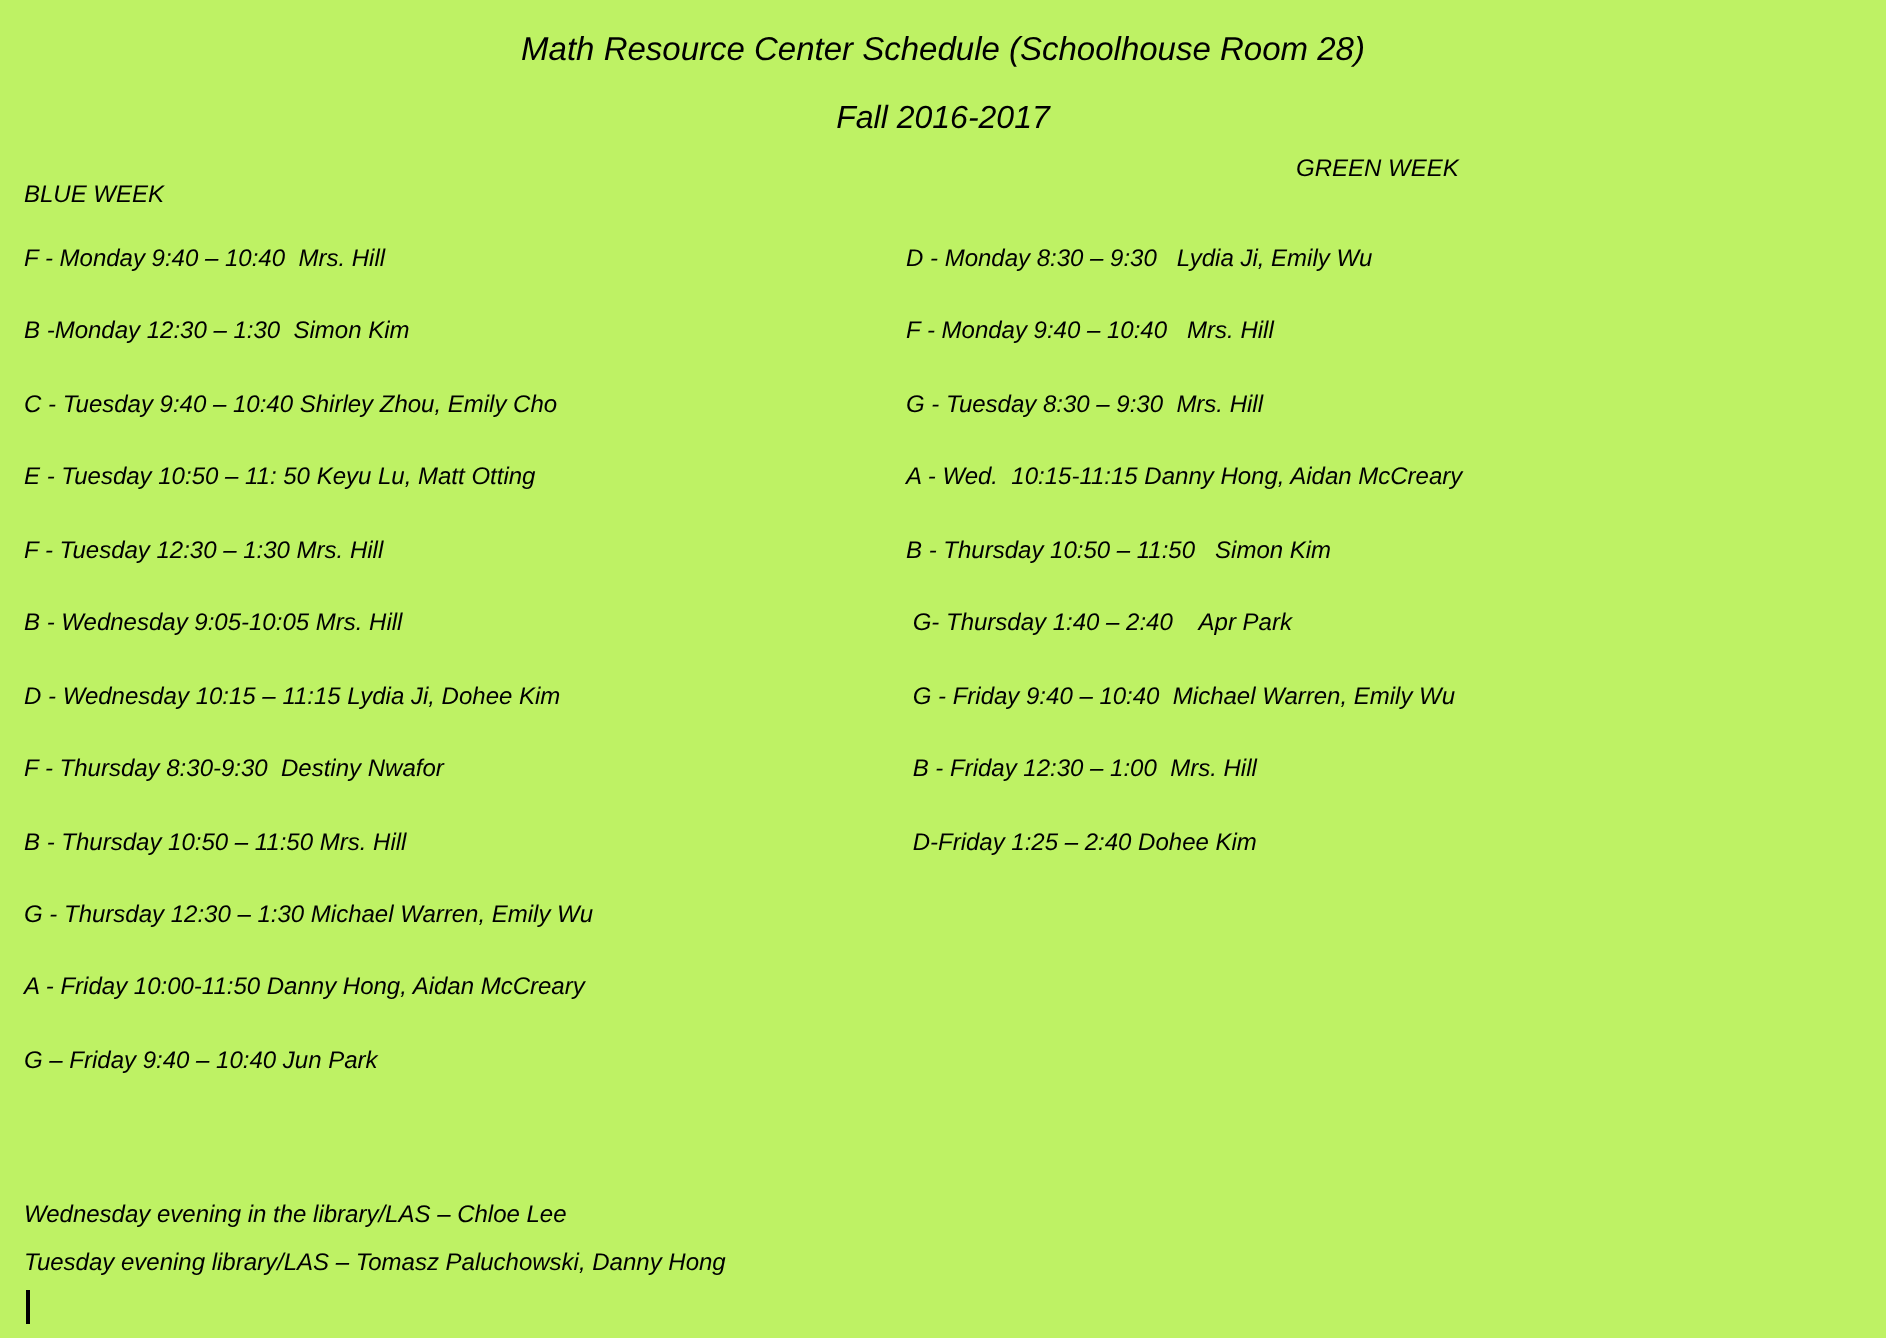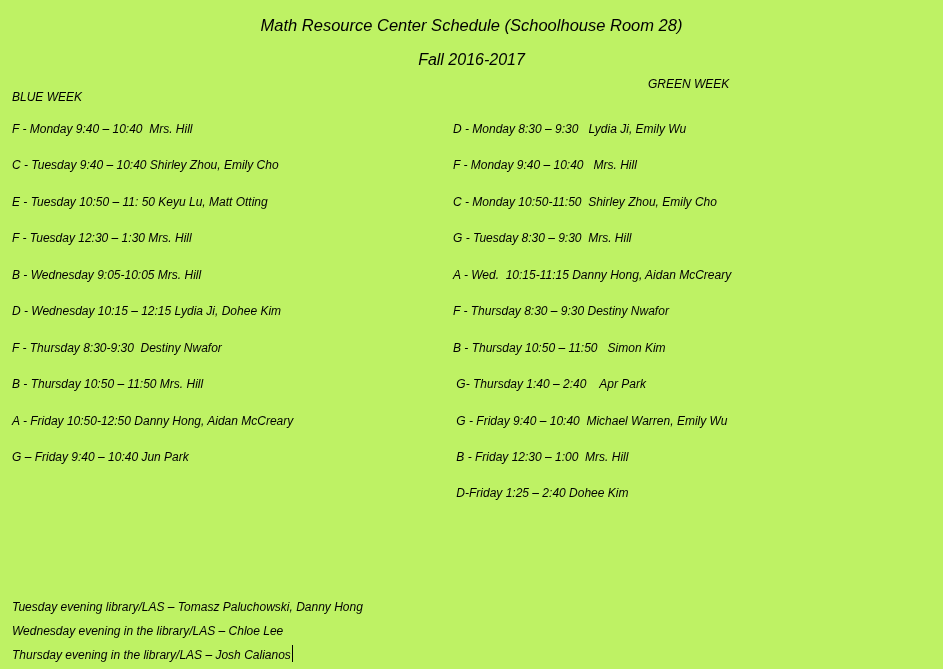--- a/index.html
+++ b/index.html
@@ -90,44 +90,44 @@
 <div class="page">
 
   <div class="line doc-title">Math Resource Center Schedule (Schoolhouse Room 28)</div>
   <div class="line doc-subtitle">Fall 2016-2017</div>
 
   <div class="line blue-header">BLUE WEEK</div>
   <div class="line green-header">GREEN WEEK</div>
 
   <div class="blue-col">
     <div class="line sched-row">F - Monday 9:40 – 10:40  Mrs. Hill</div>
+    <div class="line sched-row">B -Monday 12:30 – 1:30  Simon Kim</div>
     <div class="line sched-row">C - Tuesday 9:40 – 10:40 Shirley Zhou, Emily Cho</div>
     <div class="line sched-row">E - Tuesday 10:50 – 11: 50 Keyu Lu, Matt Otting</div>
     <div class="line sched-row">F - Tuesday 12:30 – 1:30 Mrs. Hill</div>
     <div class="line sched-row">B - Wednesday 9:05-10:05 Mrs. Hill</div>
-    <div class="line sched-row">D - Wednesday 10:15 – 12:15 Lydia Ji, Dohee Kim</div>
+    <div class="line sched-row">D - Wednesday 10:15 – 11:15 Lydia Ji, Dohee Kim</div>
     <div class="line sched-row">F - Thursday 8:30-9:30  Destiny Nwafor</div>
     <div class="line sched-row">B - Thursday 10:50 – 11:50 Mrs. Hill</div>
-    <div class="line sched-row">A - Friday 10:50-12:50 Danny Hong, Aidan McCreary</div>
+    <div class="line sched-row">G - Thursday 12:30 – 1:30 Michael Warren, Emily Wu</div>
+    <div class="line sched-row">A - Friday 10:00-11:50 Danny Hong, Aidan McCreary</div>
     <div class="line sched-row">G – Friday 9:40 – 10:40 Jun Park</div>
   </div>
 
   <div class="green-col">
     <div class="line sched-row">D - Monday 8:30 – 9:30   Lydia Ji, Emily Wu</div>
     <div class="line sched-row">F - Monday 9:40 – 10:40   Mrs. Hill</div>
-    <div class="line sched-row">C - Monday 10:50-11:50  Shirley Zhou, Emily Cho</div>
     <div class="line sched-row">G - Tuesday 8:30 – 9:30  Mrs. Hill</div>
     <div class="line sched-row">A - Wed.  10:15-11:15 Danny Hong, Aidan McCreary</div>
-    <div class="line sched-row">F - Thursday 8:30 – 9:30 Destiny Nwafor</div>
     <div class="line sched-row">B - Thursday 10:50 – 11:50   Simon Kim</div>
     <div class="line sched-row"> G- Thursday 1:40 – 2:40    Apr Park</div>
     <div class="line sched-row"> G - Friday 9:40 – 10:40  Michael Warren, Emily Wu</div>
     <div class="line sched-row"> B - Friday 12:30 – 1:00  Mrs. Hill</div>
     <div class="line sched-row"> D-Friday 1:25 – 2:40 Dohee Kim</div>
   </div>
 
   <div class="footer-block">
+    <div class="line footer-row">Wednesday evening in the library/LAS – Chloe Lee</div>
     <div class="line footer-row">Tuesday evening library/LAS – Tomasz Paluchowski, Danny Hong</div>
-    <div class="line footer-row">Wednesday evening in the library/LAS – Chloe Lee</div>
-    <div class="line footer-row"><span>Thursday evening in the library/LAS – Josh Calianos</span><span class="caret"></span></div>
+    <div class="line footer-row"><span class="caret"></span></div>
   </div>
 
 </div>
 
 </body></html>

